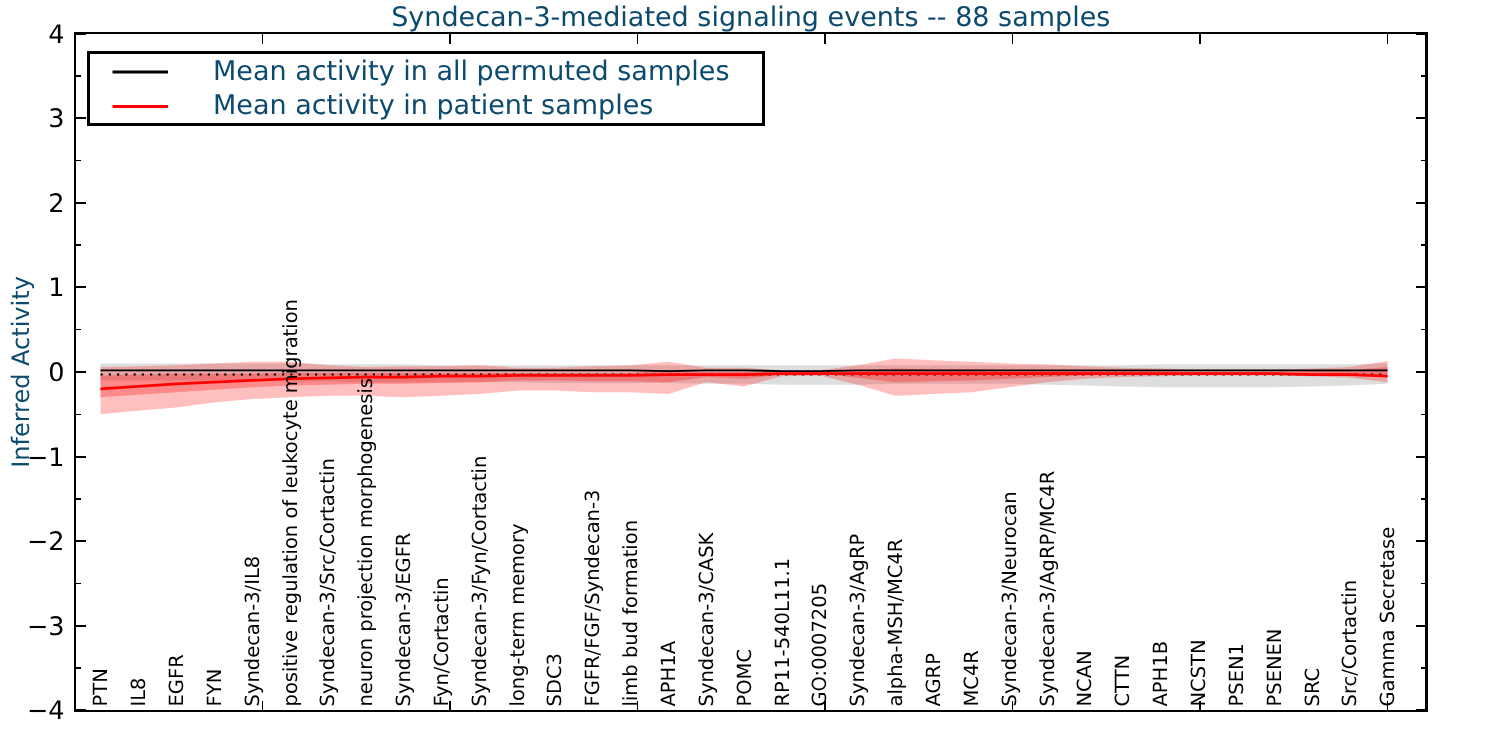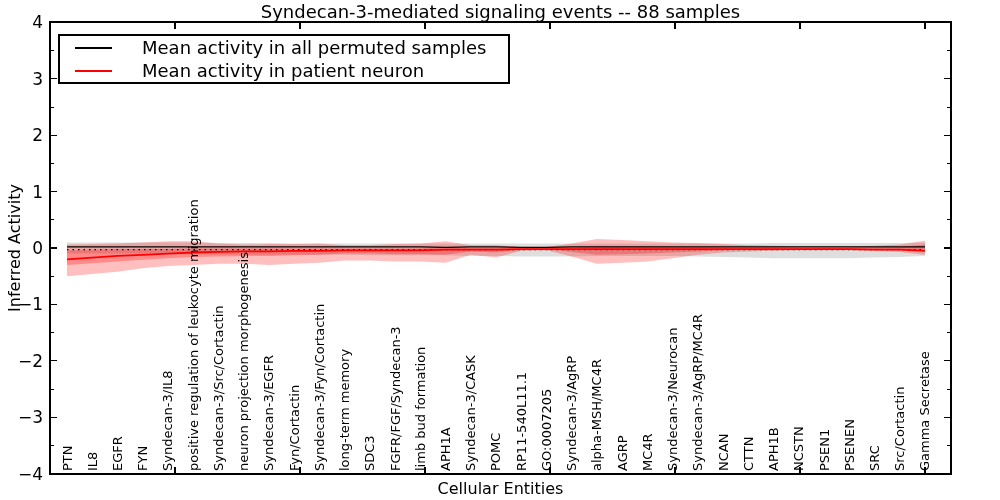--- a/index.html
+++ b/index.html
@@ -1,18 +1,18 @@
 <!DOCTYPE html>
 <html><head>
 <meta charset="utf-8">
 <style>
   html,body{margin:0;padding:0;background:#ffffff;}
   .figure{
     position:relative;width:1000px;height:500px;background:#ffffff;
-    font-family:"DejaVu Sans","Liberation Sans",sans-serif;color:#000000;
+    font-family:"DejaVu Sans","Liberation Sans",sans-serif;color:#0c4a6e;
     overflow:hidden;
   }
   .title{
     position:absolute;top:1px;left:50px;width:901px;
     text-align:center;font-size:18px;white-space:nowrap;
   }
   .xlabel{
     position:absolute;top:479px;left:50px;width:901px;
     text-align:center;font-size:16px;
   }
@@ -141,19 +141,18 @@
       </svg>
     </div>
 
   <div class="legend">
     <div class="legend-row">
       <span class="legend-swatch" id="sw0" style="border-top-color: rgb(0, 0, 0);"></span>
       <span class="legend-label">Mean activity in all permuted samples</span>
     </div>
     <div class="legend-row">
       <span class="legend-swatch" id="sw1" style="border-top-color: rgb(255, 0, 0);"></span>
-      <span class="legend-label">Mean activity in patient neuron</span>
+      <span class="legend-label">Mean activity in patient samples</span>
     </div>
   </div>
 
-  <div class="xlabel">Cellular Entities</div>
   <div class="ylabel">Inferred Activity</div>
 </div>
 
 </body></html>

